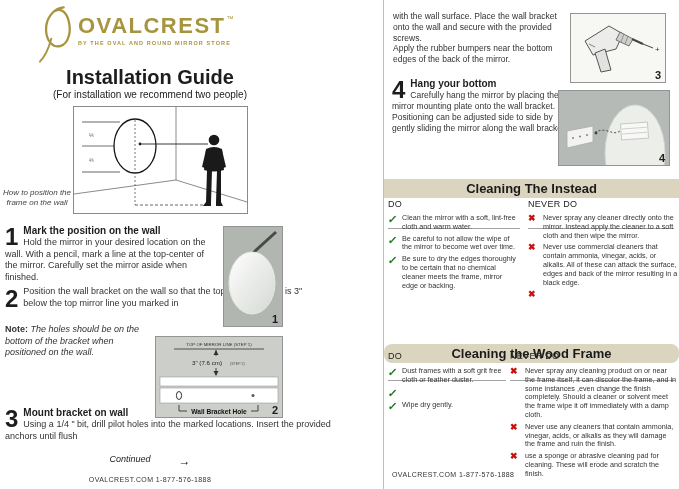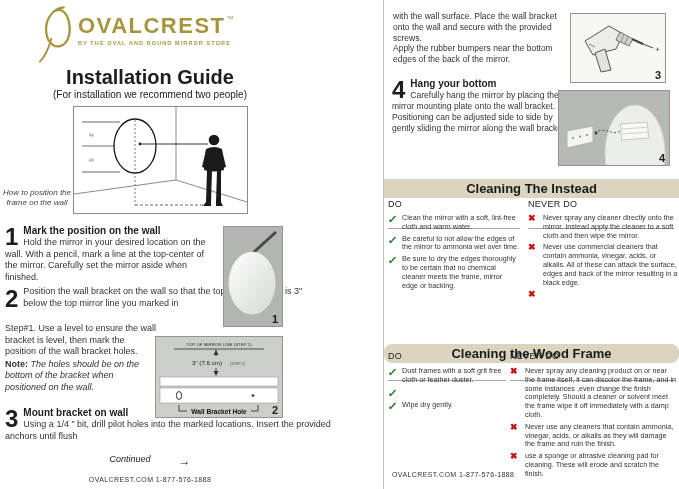--- a/index.html
+++ b/index.html
@@ -158,21 +158,20 @@
       <ellipse cx="28" cy="56" rx="23" ry="31" fill="url(#mg)" stroke="#e6e8e4" stroke-width="1"></ellipse>
     </svg>
     <span class="fig-label">1</span>
   </div>
 
   <div class="abs step step2">
     <span class="step-num">2</span>
     <div class="step-body">Position the wall bracket on the wall so that the top of the bracket is 3" below the top mirror line you marked in</div>
   </div>
   <div class="abs step2b">
-    <div class="step-body">Step#1. Use a level to ensure the wall bracket is level, then mark the position of the wall bracket holes.</div>
     <div class="note-line">
       <span class="note-label">Note:</span>
       <span class="note-text">The holes should be on the bottom of the bracket when positioned on the wall.</span>
     </div>
   </div>
 
   <div class="abs figure fig2">
     <svg width="126" height="80" viewBox="0 0 126 80">
       <text x="63" y="9" font-size="4.4" text-anchor="middle" fill="#333">TOP OF MIRROR LINE  (STEP 1)</text>
       <line x1="18" y1="12" x2="108" y2="12" stroke="#444" stroke-width="0.9"></line>
@@ -259,21 +258,21 @@
   <div class="abs col-head do-head1">DO</div>
   <div class="abs col-head never-head1">NEVER DO</div>
 
   <div class="abs item-col do-col1">
     <div class="list-item">
       <span class="check-icon">✓</span>
       <span class="item-text">Clean the mirror with a soft, lint-free cloth and warm water.</span>
     </div>
     <div class="list-item">
       <span class="check-icon">✓</span>
-      <span class="item-text">Be careful to not allow the edges of the mirror to ammonia wet over time.</span>
+      <span class="item-text">Be careful to not allow the wipe of the mirror to become wet over time.</span>
     </div>
     <div class="list-item">
       <span class="check-icon">✓</span>
       <span class="item-text">Be sure to dry the edges thoroughly to be certain that no chemical cleaner meets the frame, mirror edge or backing.</span>
     </div>
   </div>
 
   <div class="abs item-col never-col1">
     <div class="list-item">
       <span class="x-icon">✖</span>

